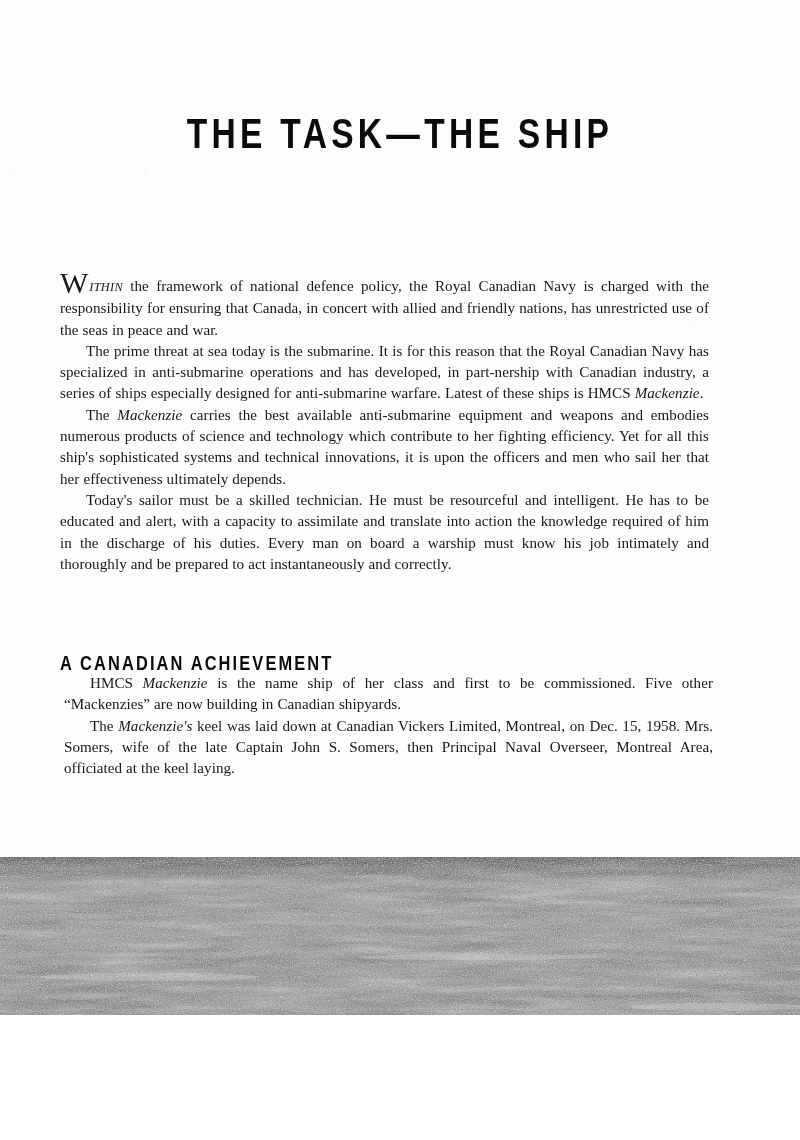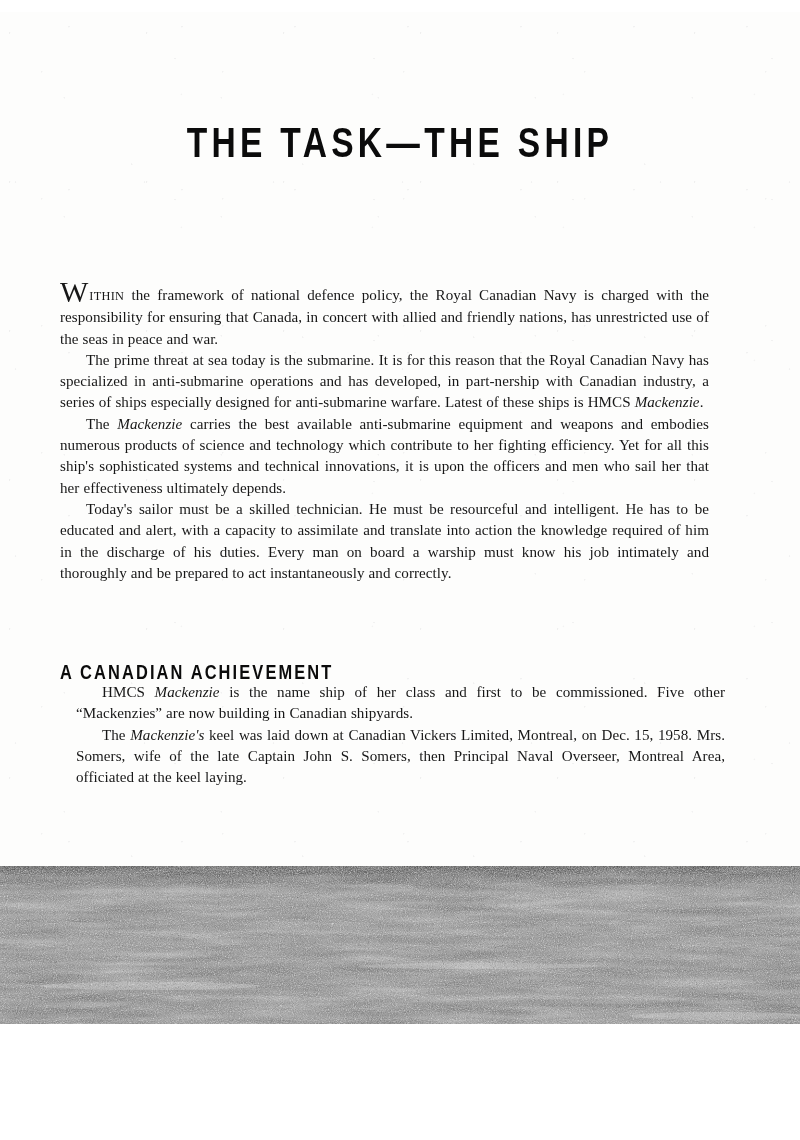--- a/index.html
+++ b/index.html
@@ -5,21 +5,21 @@
   * { box-sizing: border-box; }
   html, body {
     margin: 0;
     padding: 0;
     background: #ffffff;
   }
   .page {
     position: relative;
     width: 800px;
     height: 1012px;
-    margin: 12px auto;
+    margin: 3px auto;
     background: #fdfdfc;
     overflow: hidden;
     font-family: "Liberation Serif", "DejaVu Serif", serif;
     color: #141414;
   }
 
   
   .paper-grain {
     position: absolute;
     left: 0; top: 0;
@@ -85,41 +85,42 @@
     font-weight: 400;
     vertical-align: baseline;
     letter-spacing: 0px;
     position: relative;
     top: 2px;
     margin-right: 1px;
   }
   .smallcaps {
     font-size: 12.3px;
     letter-spacing: 0.3px;
+    font-style: italic;
   }
 
   
   .section-heading {
     position: absolute;
     left: 60px;
     top: 632px;
     font-family: "Liberation Sans", "DejaVu Sans", sans-serif;
     font-weight: 700;
     font-size: 20px;
     line-height: 22px;
     letter-spacing: 2.6px;
     color: #0b0b0b;
     transform: scaleX(0.82);
     transform-origin: left center;
     white-space: nowrap;
   }
 
   .body-block-2 {
     position: absolute;
-    left: 76px;
+    left: 64px;
     top: 670px;
     width: 649px;
   }
 
   
   .photo {
     position: absolute;
     left: 0;
     top: 854px;
     width: 800px;

